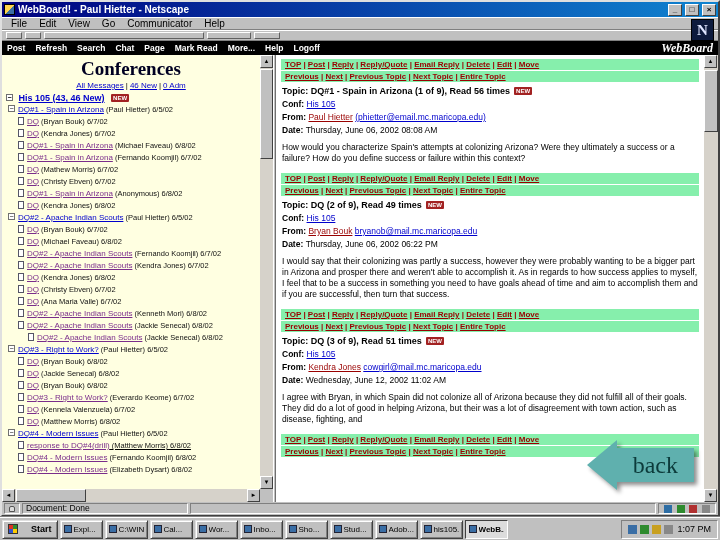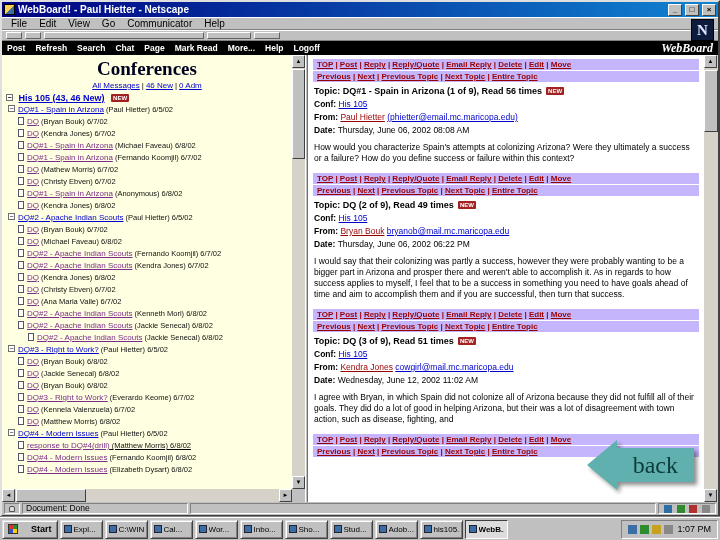--- a/index.html
+++ b/index.html
@@ -35,21 +35,21 @@
 
   
   .wbbar { height:14px; flex:none; background:#000; color:#fff; display:flex; align-items:center; padding:0 5px; }
   .wbbar-items { display:flex; gap:10px; align-items:center; }
   .wb-item { font-size:8.5px; font-weight:bold; color:#fff; white-space:nowrap; }
   .wb-logo { margin-left:auto; font-family:"Liberation Serif",serif; font-style:italic;
     font-weight:bold; font-size:12px; color:#fff; }
 
   
   .content { flex:1; min-height:0; display:flex; background:#c0c0c0; }
-  .leftframe { width:303px; flex:none; display:grid; grid-template-columns:1fr 13px; grid-template-rows:1fr 13px; }
+  .leftframe { width:271px; flex:none; display:grid; grid-template-columns:1fr 13px; grid-template-rows:1fr 13px; }
   .lf-content { background:#ffffe1; overflow:hidden; padding:1px 2px; }
   .frame-divider { width:3px; flex:none; background:#c0c0c0; border-left:1px solid #fff; border-right:1px solid #707070; }
   .rightframe { flex:1; min-width:0; background:#fff; overflow:hidden; padding:2px 5px; }
 
   
   .sb { background:#d6d2ca; position:relative; }
   .sb-v { display:flex; flex-direction:column; justify-content:space-between; }
   .sb-h { display:flex; flex-direction:row; justify-content:space-between; }
   .sb-btn { width:13px; height:13px; flex:none; background:#c0c0c0; text-align:center;
     border:1px solid; border-color:#fff #404040 #404040 #fff; font-size:6px; line-height:11px; color:#000; }
@@ -73,21 +73,21 @@
     vertical-align:-1px; margin-right:3px; }
   .t-link { text-decoration:underline; }
   .t-blue { color:#0000cc; }
   .t-purp { color:#7a2d8b; }
   .t-meta { color:#111; font-size:7.5px; }
   .new-badge { display:inline-block; background:#a22222; color:#fff; font-size:6px; font-weight:bold;
     height:8px; line-height:8px; padding:0 2px; margin-left:4px; vertical-align:1px; border-radius:1px; }
 
   
   .msg-toolbar { margin:2px 0 3px; }
-  .mt-row { background:#c4b5fd; padding:1px 4px; margin-bottom:1px; font-size:8px; font-weight:bold;
+  .mt-row { background:#86efac; padding:1px 4px; margin-bottom:1px; font-size:8px; font-weight:bold;
     color:#990000; white-space:nowrap; overflow:hidden; }
   .mt-link { color:#990000; text-decoration:underline; }
   .msg-head { font-size:8.5px; line-height:13px; margin:2px 0 2px 1px; }
   .mh-topic { font-size:9px; }
   .mh-label { font-weight:bold; }
   .mh-topic-text { font-weight:bold; }
   .mh-blue { color:#0000cc; }
   .mh-red { color:#990000; }
   .msg-body { font-size:8.5px; line-height:11px; margin:5px 1px 9px; max-width:436px; }
 

